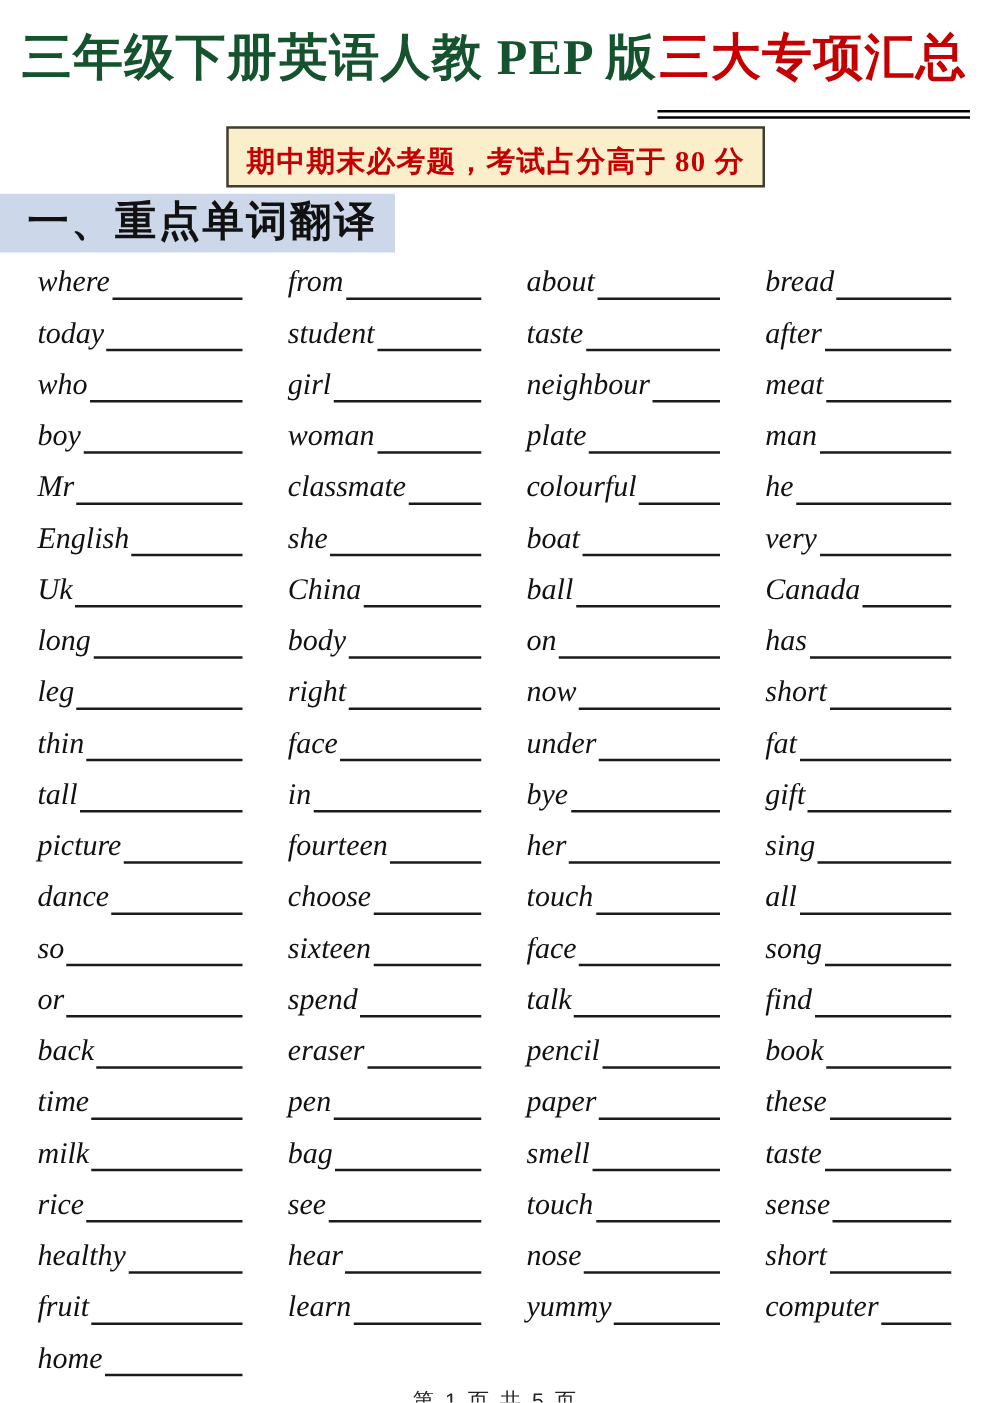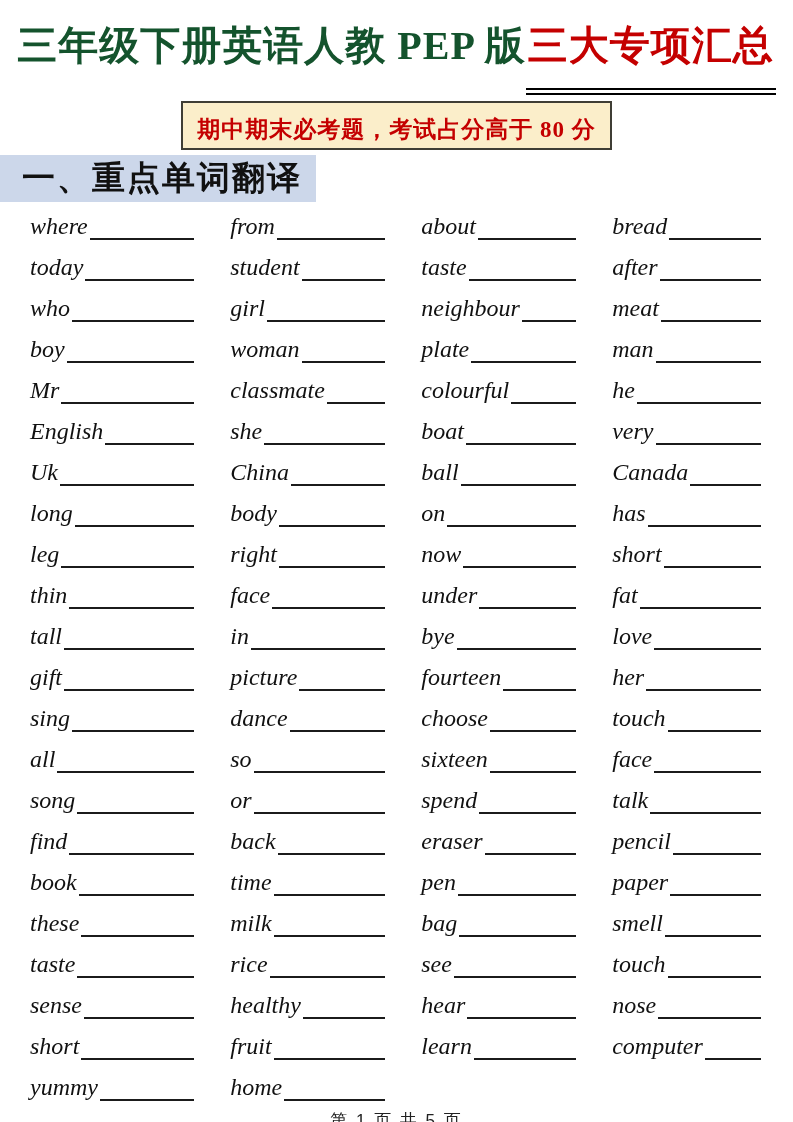--- a/index.html
+++ b/index.html
@@ -281,24 +281,20 @@
       </div>
       <div class="cell">
         <span class="word">in</span>
         <span class="blank"></span>
       </div>
       <div class="cell">
         <span class="word">bye</span>
         <span class="blank"></span>
       </div>
       <div class="cell">
-        <span class="word">love</span>
-        <span class="blank"></span>
-      </div>
-      <div class="cell">
         <span class="word">gift</span>
         <span class="blank"></span>
       </div>
       <div class="cell">
         <span class="word">picture</span>
         <span class="blank"></span>
       </div>
       <div class="cell">
         <span class="word">fourteen</span>
         <span class="blank"></span>
@@ -441,28 +437,28 @@
       </div>
       <div class="cell">
         <span class="word">fruit</span>
         <span class="blank"></span>
       </div>
       <div class="cell">
         <span class="word">learn</span>
         <span class="blank"></span>
       </div>
       <div class="cell">
+        <span class="word">yummy</span>
+        <span class="blank"></span>
+      </div>
+      <div class="cell">
         <span class="word">computer</span>
         <span class="blank"></span>
       </div>
       <div class="cell">
-        <span class="word">yummy</span>
-        <span class="blank"></span>
-      </div>
-      <div class="cell">
         <span class="word">home</span>
         <span class="blank"></span>
       </div>
     </div>
 
   <div class="footer">第 1 页 共 5 页</div>
 
 </div>
 
 </body></html>

